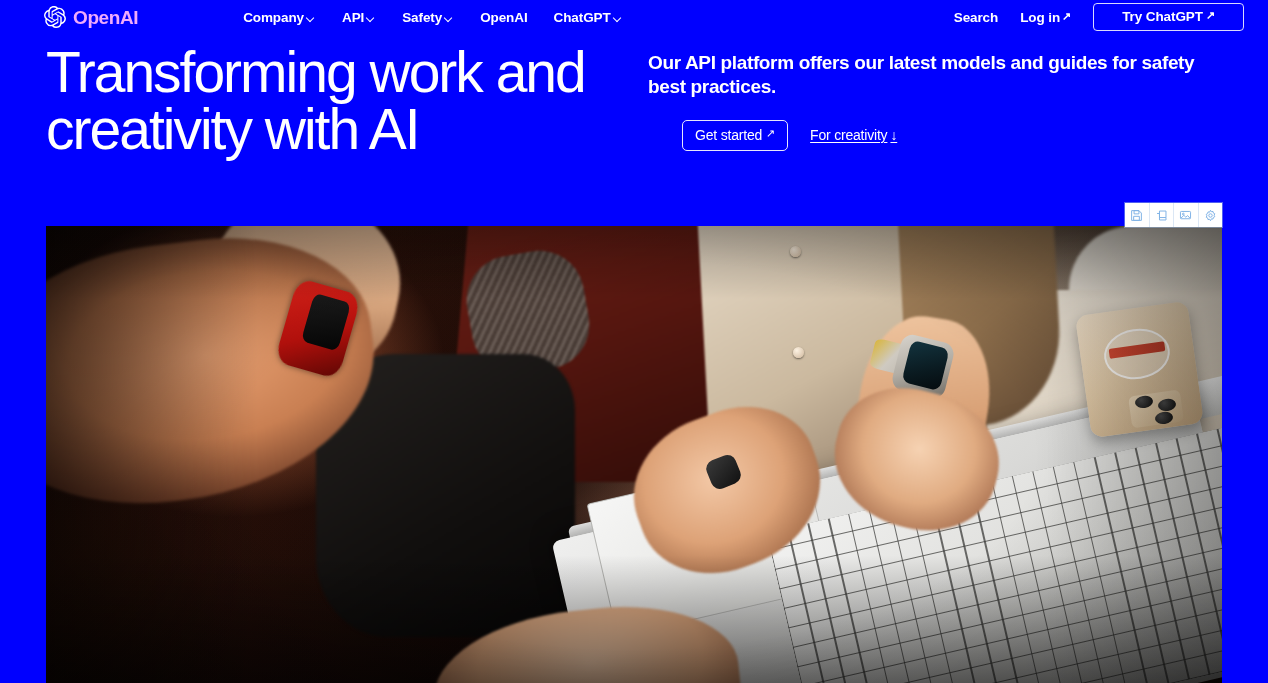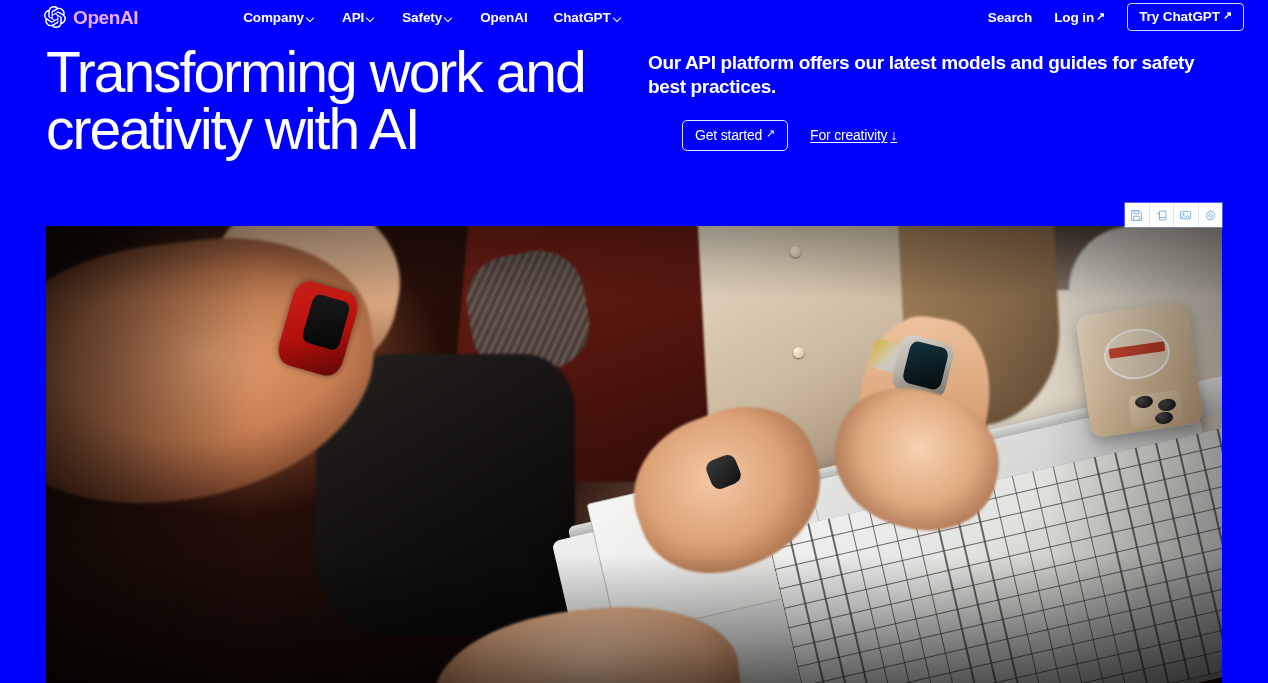--- a/index.html
+++ b/index.html
@@ -100,21 +100,21 @@
     gap: 2px;
   }
   .arrow-ne { font-size: 11px; line-height: 1; position: relative; top: -1px; }
 
   .btn-outline {
     display: inline-flex;
     align-items: center;
     gap: 3px;
     border: 1px solid rgba(255,255,255,0.85);
     border-radius: 4px;
-    padding: 5px 11px 6px;
+    padding: 5px 28px 6px;
     font-size: 13.5px;
     font-weight: 700;
     color: #ffffff;
     background: transparent;
     cursor: pointer;
     white-space: nowrap;
     letter-spacing: -0.1px;
     font-family: inherit;
   }
 

